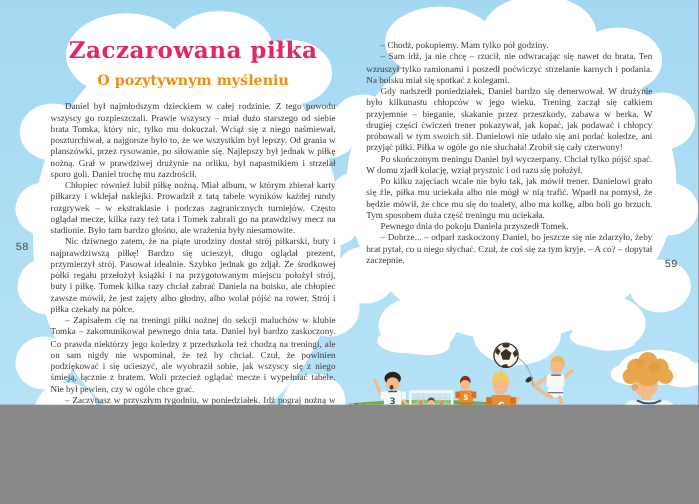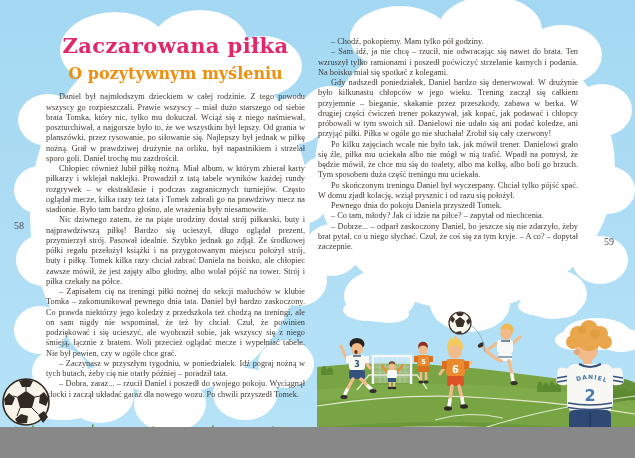--- a/index.html
+++ b/index.html
@@ -1,31 +1,31 @@
 <!DOCTYPE html>
 <html lang="pl"><head>
 <meta charset="utf-8">
 <title>Zaczarowana piłka</title>
 <style>
   html,body{margin:0;padding:0;background:#888;}
-  .stage{position:relative;width:635px;height:427px;overflow:hidden;
+  .stage{position:relative;width:635px;height:368px;overflow:hidden;
          background:linear-gradient(#a4d8f2,#b6e2f7);
          font-family:"Liberation Serif",serif;}
   .bg-svg,.fg-svg{position:absolute;left:0;top:0;pointer-events:none;}
   .textcol{position:absolute;color:#3f3a35;font-size:8.3px;line-height:10.25px;
            text-align:justify;}
   .textcol p{margin:0;text-indent:13px;}
   .textcol.left{left:46px;top:34px;width:259px;}
-  .textcol.right{left:318px;top:37px;width:260px;}
+  .textcol.right{left:333px;top:37px;width:260px;}
   .title{font-family:"DejaVu Serif",serif;font-weight:bold;color:#e2266b;
          font-size:21px;line-height:24px;text-align:center;letter-spacing:.4px;
          margin:0 0 4px 0;}
   .subtitle{font-family:"DejaVu Serif",serif;font-weight:bold;color:#ef8f10;
-            font-size:16px;text-align:center;margin:11px 0 13px 0;}
-  .pagenum{position:absolute;font-size:10px;color:#4d4d52;z-index:6;}
+            font-size:13px;text-align:center;margin:11px 0 13px 0;}
+  .pagenum{position:absolute;font-size:10px;color:#4d4d52;z-index:6;font-family:Liberation Mono, monospace;}
   .pagenum.left{left:14px;top:220px;}
   .pagenum.right{left:604px;top:236px;}
   .illu{position:absolute;left:317px;top:290px;}
   .ball-left{position:absolute;left:0px;top:374px;}
   .grass-left{position:absolute;left:0px;top:422px;}
 </style>
 </head>
 <body>
 
 <div class="stage">
@@ -75,24 +75,23 @@
     <p>Nic dziwnego zatem, że na piąte urodziny dostał strój piłkarski, buty i najprawdziwszą piłkę! Bardzo się ucieszył, długo oglądał prezent, przymierzył strój. Pasował idealnie. Szybko jednak go zdjął. Ze środkowej półki regału przełożył książki i na przygotowanym miejscu położył strój, buty i piłkę. Tomek kilka razy chciał zabrać Daniela na boisko, ale chłopiec zawsze mówił, że jest zajęty albo głodny, albo wolał pójść na rower. Strój i piłka czekały na półce.</p>
     <p>– Zapisałem cię na treningi piłki nożnej do sekcji maluchów w klubie Tomka – zakomunikował pewnego dnia tata. Daniel był bardzo zaskoczony. Co prawda niektórzy jego koledzy z przedszkola też chodzą na treningi, ale on sam nigdy nie wspominał, że też by chciał. Czuł, że powinien podziękować i się ucieszyć, ale wyobraził sobie, jak wszyscy się z niego śmieją, łącznie z bratem. Woli przecież oglądać mecze i wypełniać tabele. Nie był pewien, czy w ogóle chce grać.</p>
     <p>– Zaczynasz w przyszłym tygodniu, w poniedziałek. Idź pograj nożną w tych butach, żeby cię nie otarły później – poradził tata.</p>
     <p>– Dobra, zaraz... – rzucił Daniel i poszedł do swojego pokoju. Wyciągnął klocki i zaczął układać garaż dla nowego wozu. Po chwili przyszedł Tomek.</p>
   </div>
 
   <div class="textcol right">
     <p>– Chodź, pokopiemy. Mam tylko pół godziny.</p>
     <p>– Sam idź, ja nie chcę – rzucił, nie odwracając się nawet do brata. Ten wzruszył tylko ramionami i poszedł poćwiczyć strzelanie karnych i podania. Na boisku miał się spotkać z kolegami.</p>
     <p>Gdy nadszedł poniedziałek, Daniel bardzo się denerwował. W drużynie było kilkunastu chłopców w jego wieku. Trening zaczął się całkiem przyjemnie – bieganie, skakanie przez przeszkody, zabawa w berka. W drugiej części ćwiczeń trener pokazywał, jak kopać, jak podawać i chłopcy próbowali w tym swoich sił. Danielowi nie udało się ani podać koledze, ani przyjąć piłki. Piłka w ogóle go nie słuchała! Zrobił się cały czerwony!</p>
+    <p>Po skończonym treningu Daniel był wyczerpany. Chciał tylko pójść spać. W domu zjadł kolację, wziął prysznic i od razu się położył.</p>
     <p>Po kilku zajęciach wcale nie było tak, jak mówił trener. Danielowi grało się źle, piłka mu uciekała albo nie mógł w nią trafić. Wpadł na pomysł, że będzie mówił, że chce mu się do toalety, albo ma kolkę, albo boli go brzuch. Tym sposobem duża część treningu mu uciekała.</p>
-    <p>Po skończonym treningu Daniel był wyczerpany. Chciał tylko pójść spać. W domu zjadł kolację, wziął prysznic i od razu się położył.</p>
     <p>Pewnego dnia do pokoju Daniela przyszedł Tomek.</p>
-    <p>– Co tam, młody? Jak ci idzie na piłce? – zapytał od niechcenia.</p>
     <p>– Dobrze... – odparł zaskoczony Daniel, bo jeszcze się nie zdarzyło, żeby brat pytał, co u niego słychać. Czuł, że coś się za tym kryje. – A co? – dopytał zaczepnie.</p>
   </div>
 
   <div class="pagenum left">58</div>
   <div class="pagenum right">59</div>
 
   <svg class="ball-left" width="56" height="56" viewBox="0 0 56 56">
     <circle cx="26" cy="28" r="23" fill="#f8f4ea" stroke="#312a24" stroke-width="1.6"></circle>
     <g fill="#312a24">
       <polygon points="26,17 35,23 32,34 20,34 17,23"></polygon>

